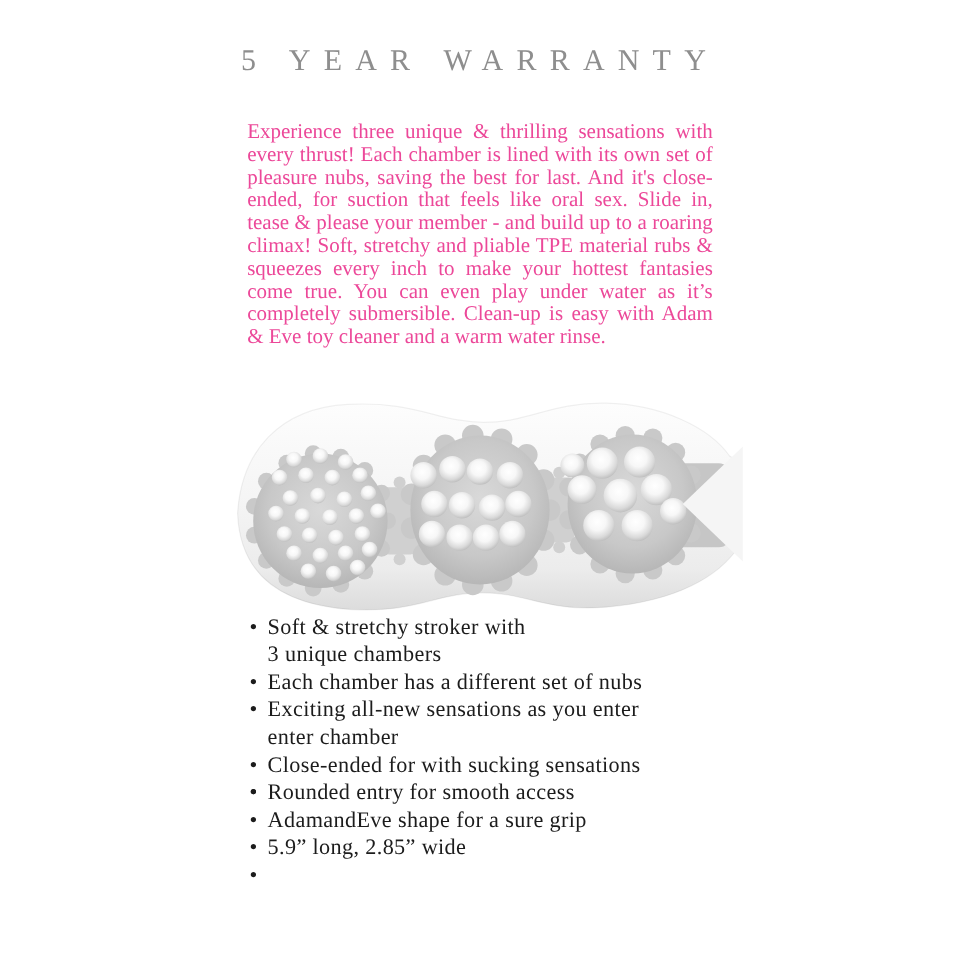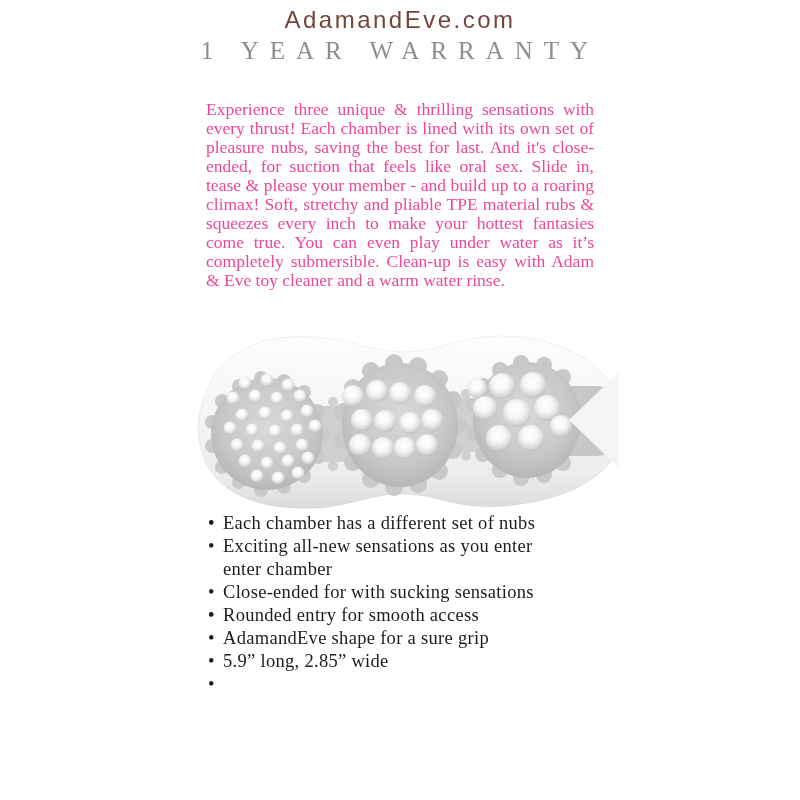--- a/index.html
+++ b/index.html
@@ -24,23 +24,22 @@
         font-size:18.5px;line-height:23px;letter-spacing:0.3px;color:#1c1c1c;}
   .features li{position:relative;padding-left:17px;margin:0;}
   .features .bullet-marker{position:absolute;left:2px;top:0;}
   .features .item-text{white-space:pre-line;}
 </style>
 </head>
 <body>
 
 <div class="page">
 
-  <div class="logo">AdamandEve.com</div>
-
-  <div class="warranty">1 YEAR WARRANTY</div>
+
+  <div class="warranty">5 YEAR WARRANTY</div>
 
   <p class="description">Experience three unique &amp; thrilling sensations with every thrust! Each chamber is lined with its own set of pleasure nubs, saving the best for last. And it's close-ended, for suction that feels like oral sex. Slide in, tease &amp; please your member - and build up to a roaring climax! Soft, stretchy and pliable TPE material rubs &amp; squeezes every inch to make your hottest fantasies come true. You can even play under water as it’s completely submersible. Clean-up is easy with Adam &amp; Eve toy cleaner and a warm water rinse.</p>
 
   <div class="product-figure">
     <svg width="430" height="190" viewBox="0 0 430 190" xmlns="http://www.w3.org/2000/svg">
       <defs>
         <linearGradient id="bodyGrad" x1="0" y1="0" x2="0" y2="1">
           <stop offset="0%" stop-color="#fdfdfd"></stop>
           <stop offset="45%" stop-color="#f5f5f5"></stop>
           <stop offset="80%" stop-color="#ececec"></stop>
@@ -184,21 +183,22 @@
         <circle cx="304" cy="110" r="13"></circle>
           <circle cx="336" cy="110" r="13"></circle>
           <circle cx="366" cy="98" r="11"></circle>
       </g>
 
       <polygon points="424,44 374,92 424,140" fill="#f5f5f5"></polygon>
     </svg>
   </div>
 
   <ul class="features">
-    <li><span class="bullet-marker">•</span></li>
+    <li><span class="bullet-marker">•</span><span class="item-text">Soft &amp; stretchy stroker with
+3 unique chambers</span></li>
     <li><span class="bullet-marker">•</span><span class="item-text">Each chamber has a different set of nubs</span></li>
     <li><span class="bullet-marker">•</span><span class="item-text">Exciting all-new sensations as you enter
 enter chamber</span></li>
     <li><span class="bullet-marker">•</span><span class="item-text">Close-ended for with sucking sensations</span></li>
     <li><span class="bullet-marker">•</span></li>
     <li><span class="bullet-marker">•</span><span class="item-text">Rounded entry for smooth access</span></li>
     <li><span class="bullet-marker">•</span><span class="item-text">AdamandEve shape for a sure grip</span></li>
     <li><span class="bullet-marker">•</span><span class="item-text">5.9” long, 2.85” wide</span></li>
     <li><span class="bullet-marker">•</span></li>
   </ul>

